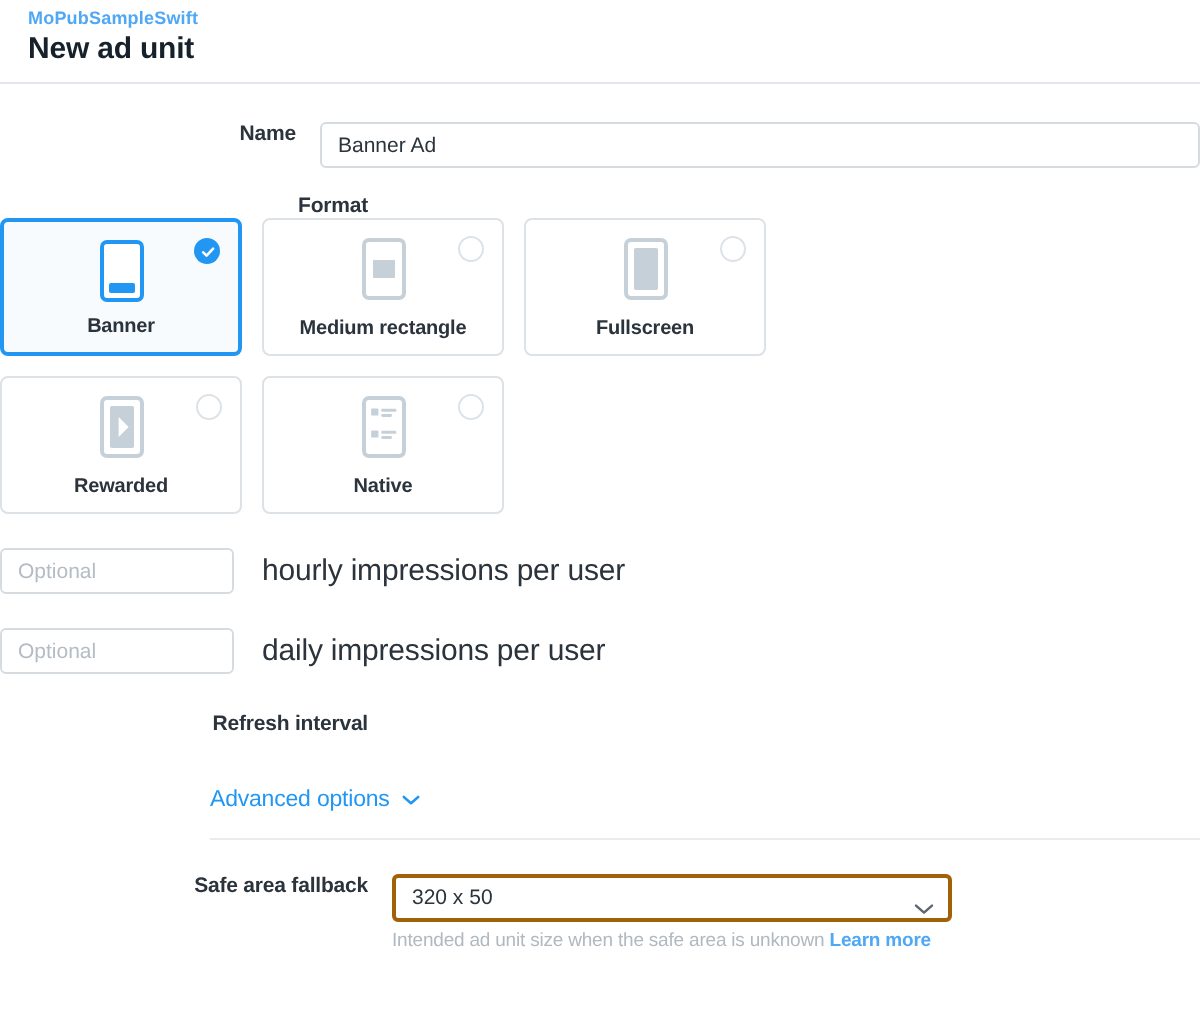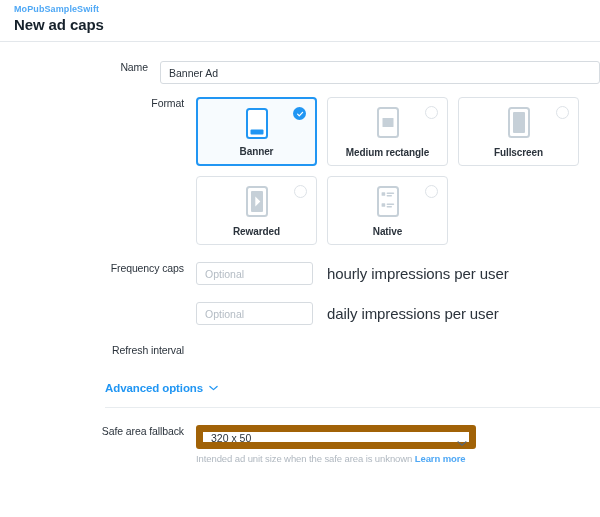--- a/index.html
+++ b/index.html
@@ -51,21 +51,21 @@
   .row {
     display: flex;
     align-items: flex-start;
   }
   .row-label {
     width: 196px;
     text-align: right;
     padding-right: 12px;
     box-sizing: border-box;
     font-size: 10.5px;
-    font-weight: 400;
+    font-weight: 700;
     color: #2b333c;
     letter-spacing: -0.1px;
   }
   .row-control {
     flex: 1;
   }
 
   
   input.text-input {
     box-sizing: border-box;
@@ -191,21 +191,21 @@
     color: #2b333c;
     letter-spacing: -0.1px;
   }
 
   
   .advanced-toggle {
     display: inline-flex;
     align-items: center;
     color: #2196f3;
     font-size: 11.5px;
-    font-weight: 700;
+    font-weight: 400;
     cursor: pointer;
     letter-spacing: -0.1px;
   }
   .advanced-chevron {
     margin-left: 6px;
     display: inline-flex;
   }
   .section-divider {
     height: 1px;
     background: #e8ecef;
@@ -217,21 +217,21 @@
   .select-wrap {
     position: relative;
     width: 280px;
   }
   select.select-input {
     -webkit-appearance: none;
     appearance: none;
     box-sizing: border-box;
     width: 100%;
     height: 24px;
-    border: 7px solid #a16207;
+    border: 2px solid #a16207;
     border-radius: 3px;
     background: #fff;
     font-family: "Liberation Sans", sans-serif;
     font-size: 10.5px;
     color: #2b333c;
     padding: 0 24px 0 8px;
     outline: none;
   }
   .select-chevron {
     position: absolute;
@@ -249,34 +249,34 @@
     color: #4fa8f5;
     font-weight: 700;
     text-decoration: none;
   }
 </style>
 </head>
 <body>
 
 <div class="page-header">
   <span class="breadcrumb-link">MoPubSampleSwift</span>
-  <span class="page-title">New ad caps</span>
+  <span class="page-title">New ad unit</span>
 </div>
 <div class="header-divider"></div>
 
 <div class="form">
 
   <div class="row" style="margin-top:9px;">
     <div class="row-label">Name</div>
     <div class="row-control">
       <input class="text-input name-input" type="text" value="Banner Ad" style="">
     </div>
   </div>
 
-  <div class="row" style="margin-top:13px;">
+  <div class="row" style="margin-top:13px;flex-direction:column;">
     <div class="row-label">Format</div>
     <div class="row-control">
       <div class="cards-grid">
 
         <div class="format-card selected">
           <div class="card-icon">
             <svg width="22" height="31" viewBox="0 0 22 31">
               <rect x="1" y="1" width="20" height="29" rx="2.5" fill="#ffffff" stroke="#2196f3" stroke-width="2"></rect>
               <rect x="4.5" y="21.5" width="13" height="5" rx="1" fill="#2196f3"></rect>
             </svg>
@@ -337,21 +337,20 @@
           </div>
           <div class="card-radio"></div>
           <div class="card-label">Native</div>
         </div>
 
       </div>
     </div>
   </div>
 
   <div class="row" style="margin-top:17px;">
-    <div class="row-label">Frequency caps</div>
     <div class="row-control">
       <div class="inline-row">
         <input class="text-input small-input" type="text" placeholder="Optional" style="">
         <span class="inline-help">hourly impressions per user</span>
       </div>
       <div class="inline-row" style="margin-top:17px;">
         <input class="text-input small-input" type="text" placeholder="Optional" style="">
         <span class="inline-help">daily impressions per user</span>
       </div>
     </div>

